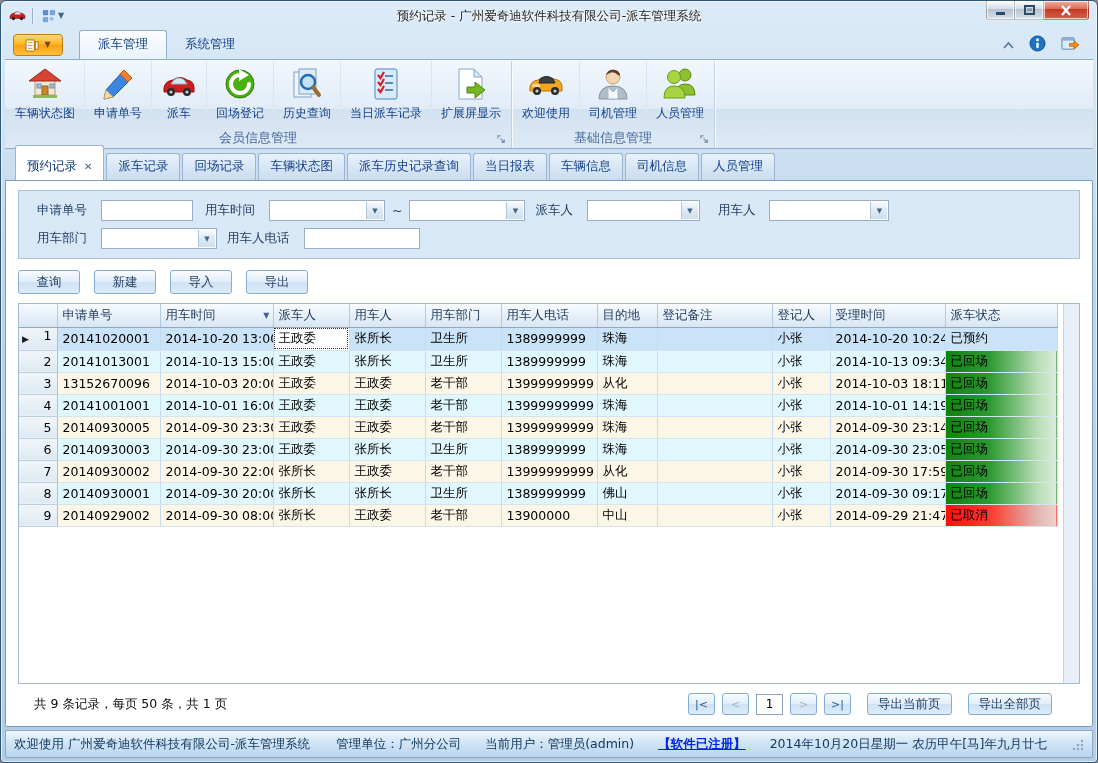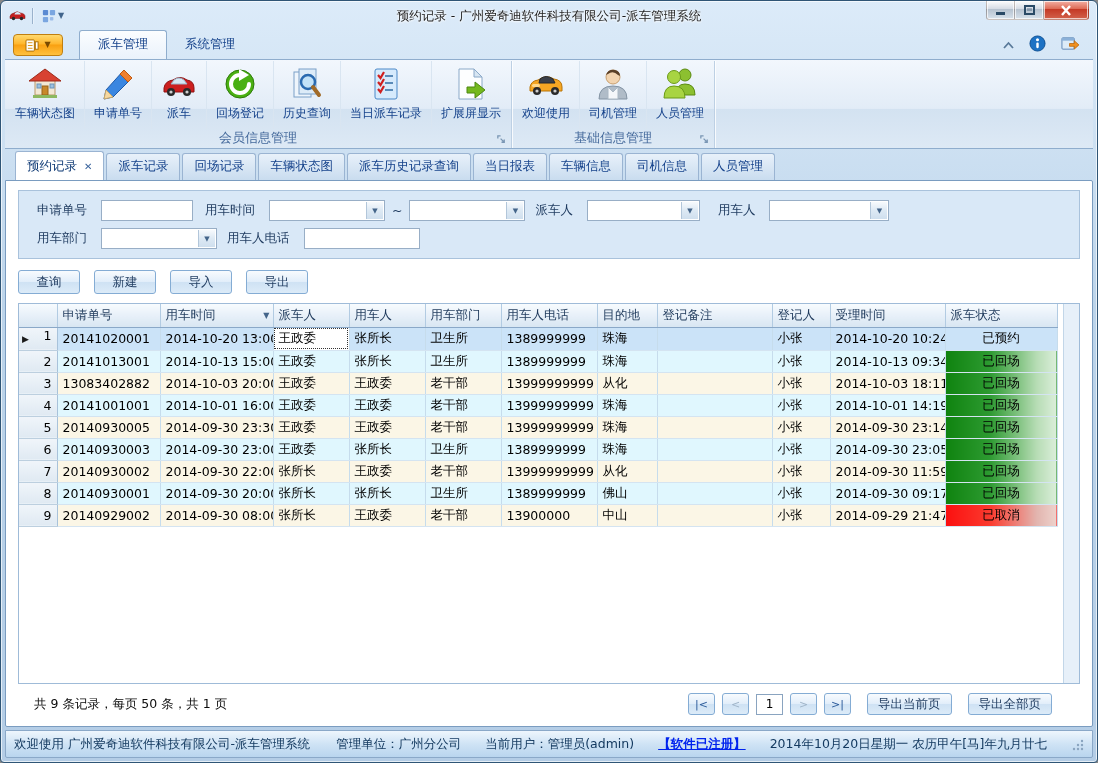--- a/index.html
+++ b/index.html
@@ -52,21 +52,21 @@
   .rbtn .ricon{width:36px;height:36px;flex:0 0 auto;}
   .rbtn .rlbl{margin-top:3px;font-size:12px;color:#15428b;white-space:nowrap;}
   .rg-caption{height:19px;position:relative;text-align:center;font-size:13px;color:#44699b;line-height:17px;}
   .launcher{position:absolute;right:3px;top:3px;width:12px;height:12px;}
   .rfill{flex:1;}
 
   
   .docstrip{height:28px;margin-top:3px;display:flex;align-items:flex-end;padding:0 0 0 10px;gap:2px;flex:0 0 auto;}
   .doctab{display:flex;align-items:center;gap:7px;padding:4px 11px 5px;font-size:12.5px;color:#15428b;
     background:linear-gradient(#e8f1fa,#c9dcef);border:1px solid #9ab4d2;border-bottom:none;border-radius:3px 3px 0 0;cursor:default;}
-  .doctab.active{background:#fff;padding-top:6px;color:#0f3a75;}
+  .doctab.active{background:#fff;padding-top:12px;color:#0f3a75;}
   .tabx{font-size:10px;font-weight:bold;color:#39639c;line-height:1;}
 
   
   .content{flex:1;background:#fff;border:1px solid #7a9cc0;border-radius:0 2px 2px 2px;display:flex;flex-direction:column;padding:9px 12px 6px;min-height:0;}
 
   .filter-panel{flex:0 0 auto;background:#d9e8f7;border:1px solid #a9c2dc;padding:9px 0 9px 18px;display:flex;flex-direction:column;gap:7px;}
   .frow{display:flex;align-items:center;color:#1e3a5f;}
   .flabel{margin-right:14px;white-space:nowrap;}
   .txt,.combo{height:21px;border:1px solid #98aec6;background:#fff;font-size:12px;font-family:inherit;}
   .txt{padding:0 4px;}
@@ -85,21 +85,21 @@
   .grid-viewport{flex:1;margin-top:9px;position:relative;border:1px solid #9fbbd8;background:#fff;overflow:hidden;min-height:0;}
   table.grid{border-collapse:collapse;table-layout:fixed;width:1038px;font-size:12.5px;}
   .grid th{height:23px;font-weight:normal;text-align:left;color:#1e395b;padding:0 5px;position:relative;white-space:nowrap;overflow:hidden;
     background:linear-gradient(#f7fbfe,#e6eff8 55%,#d8e6f2);border-right:1px solid #b2cbe2;border-bottom:1px solid #8aa8c8;}
   .grid td{height:22px;padding:0 5px;border-right:1px solid #c6dcec;border-bottom:1px solid #d4e4f1;color:#000;white-space:nowrap;overflow:hidden;}
   .grid td.ind{background:linear-gradient(#f0f5fa,#dfe9f2);border-right:1px solid #a8c2da;border-bottom:1px solid #bccfdf;text-align:right;padding:0 5px 0 3px;}
   .rowarrow{float:left;font-size:9px;color:#1a1a1a;line-height:22px;}
   tbody tr:nth-child(odd){background:#fbf6e6;}
   tbody tr:nth-child(even){background:#e0f7fe;}
   tbody tr.sel{background:#cbe3f8;}
-  td.st{text-align:center;}
+  td.st{text-align:left;}
   td.st-returned{background:linear-gradient(90deg,#0f830f 0%,#2d9a31 40%,#b6dcb4 82%,#dbeeda 100%);}
   td.st-cancelled{background:linear-gradient(90deg,#fb0f0f 0%,#fb3a2e 40%,#e2b4ae 82%,#edd2cc 100%);}
   td.cellfocus{background:#fff;outline:1px dotted #333;outline-offset:-2px;}
   .colarrow{position:absolute;right:3px;top:7px;font-size:8px;color:#44658a;}
   .vscroll{position:absolute;top:0;right:0;bottom:0;width:16px;background:#e7f0f9;border-left:1px solid #c2d6e8;}
 
   .footer{flex:0 0 auto;height:32px;display:flex;align-items:center;margin-top:4px;}
   .summary{flex:1;padding-left:16px;color:#0c0c0c;}
   .pager{display:flex;align-items:center;gap:7px;padding-right:28px;}
   .pg{width:27px;height:22px;font-size:11px;color:#2a5a9a;}
@@ -470,21 +470,21 @@
               <td>卫生所</td>
               <td>1389999999</td>
               <td>珠海</td>
               <td></td>
               <td>小张</td>
               <td>2014-10-13 09:34</td>
               <td class="st st-returned">已回场</td>
             </tr>
             <tr>
               <td class="ind"><span class="rowarrow"></span><span>3</span></td>
-              <td>13083402882</td>
+              <td>13152670096</td>
               <td>2014-10-03 20:00</td>
               <td>王政委</td>
               <td>王政委</td>
               <td>老干部</td>
               <td>13999999999</td>
               <td>从化</td>
               <td></td>
               <td>小张</td>
               <td>2014-10-03 18:11</td>
               <td class="st st-returned">已回场</td>
@@ -535,21 +535,21 @@
               <td class="ind"><span class="rowarrow"></span><span>7</span></td>
               <td>20140930002</td>
               <td>2014-09-30 22:00</td>
               <td>张所长</td>
               <td>王政委</td>
               <td>老干部</td>
               <td>13999999999</td>
               <td>从化</td>
               <td></td>
               <td>小张</td>
-              <td>2014-09-30 11:59</td>
+              <td>2014-09-30 17:59</td>
               <td class="st st-returned">已回场</td>
             </tr>
             <tr>
               <td class="ind"><span class="rowarrow"></span><span>8</span></td>
               <td>20140930001</td>
               <td>2014-09-30 20:00</td>
               <td>张所长</td>
               <td>张所长</td>
               <td>卫生所</td>
               <td>1389999999</td>

